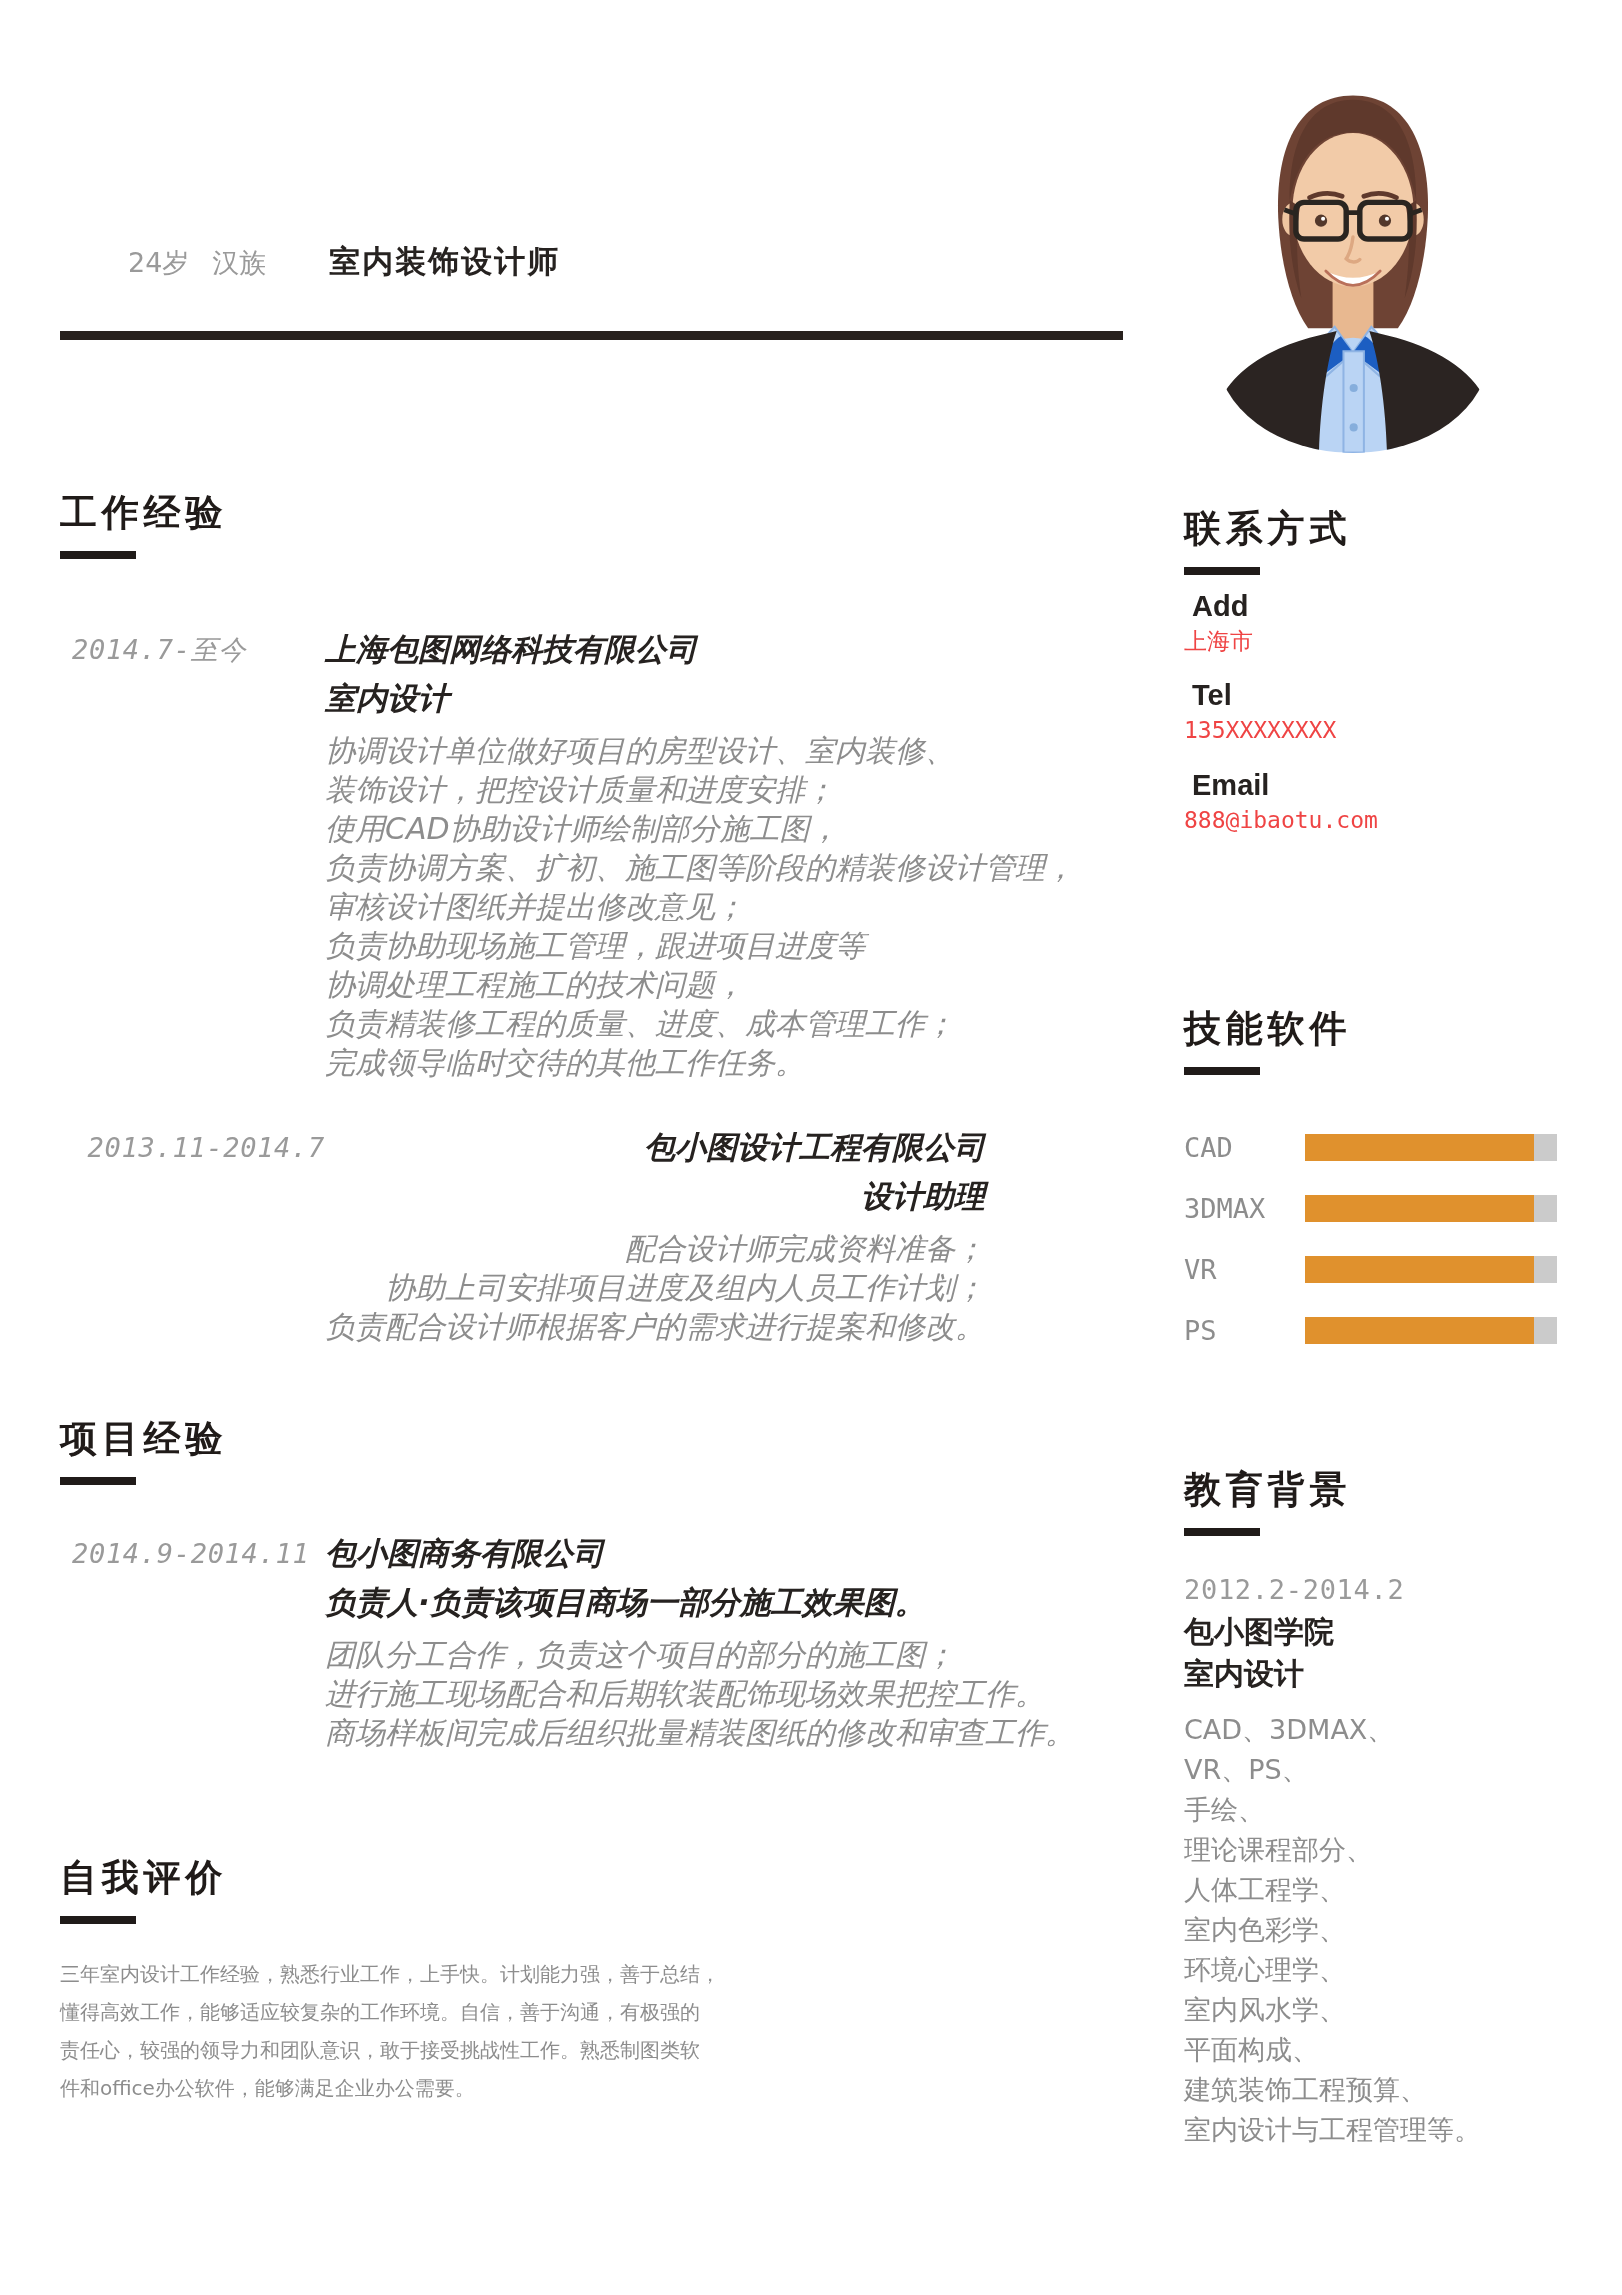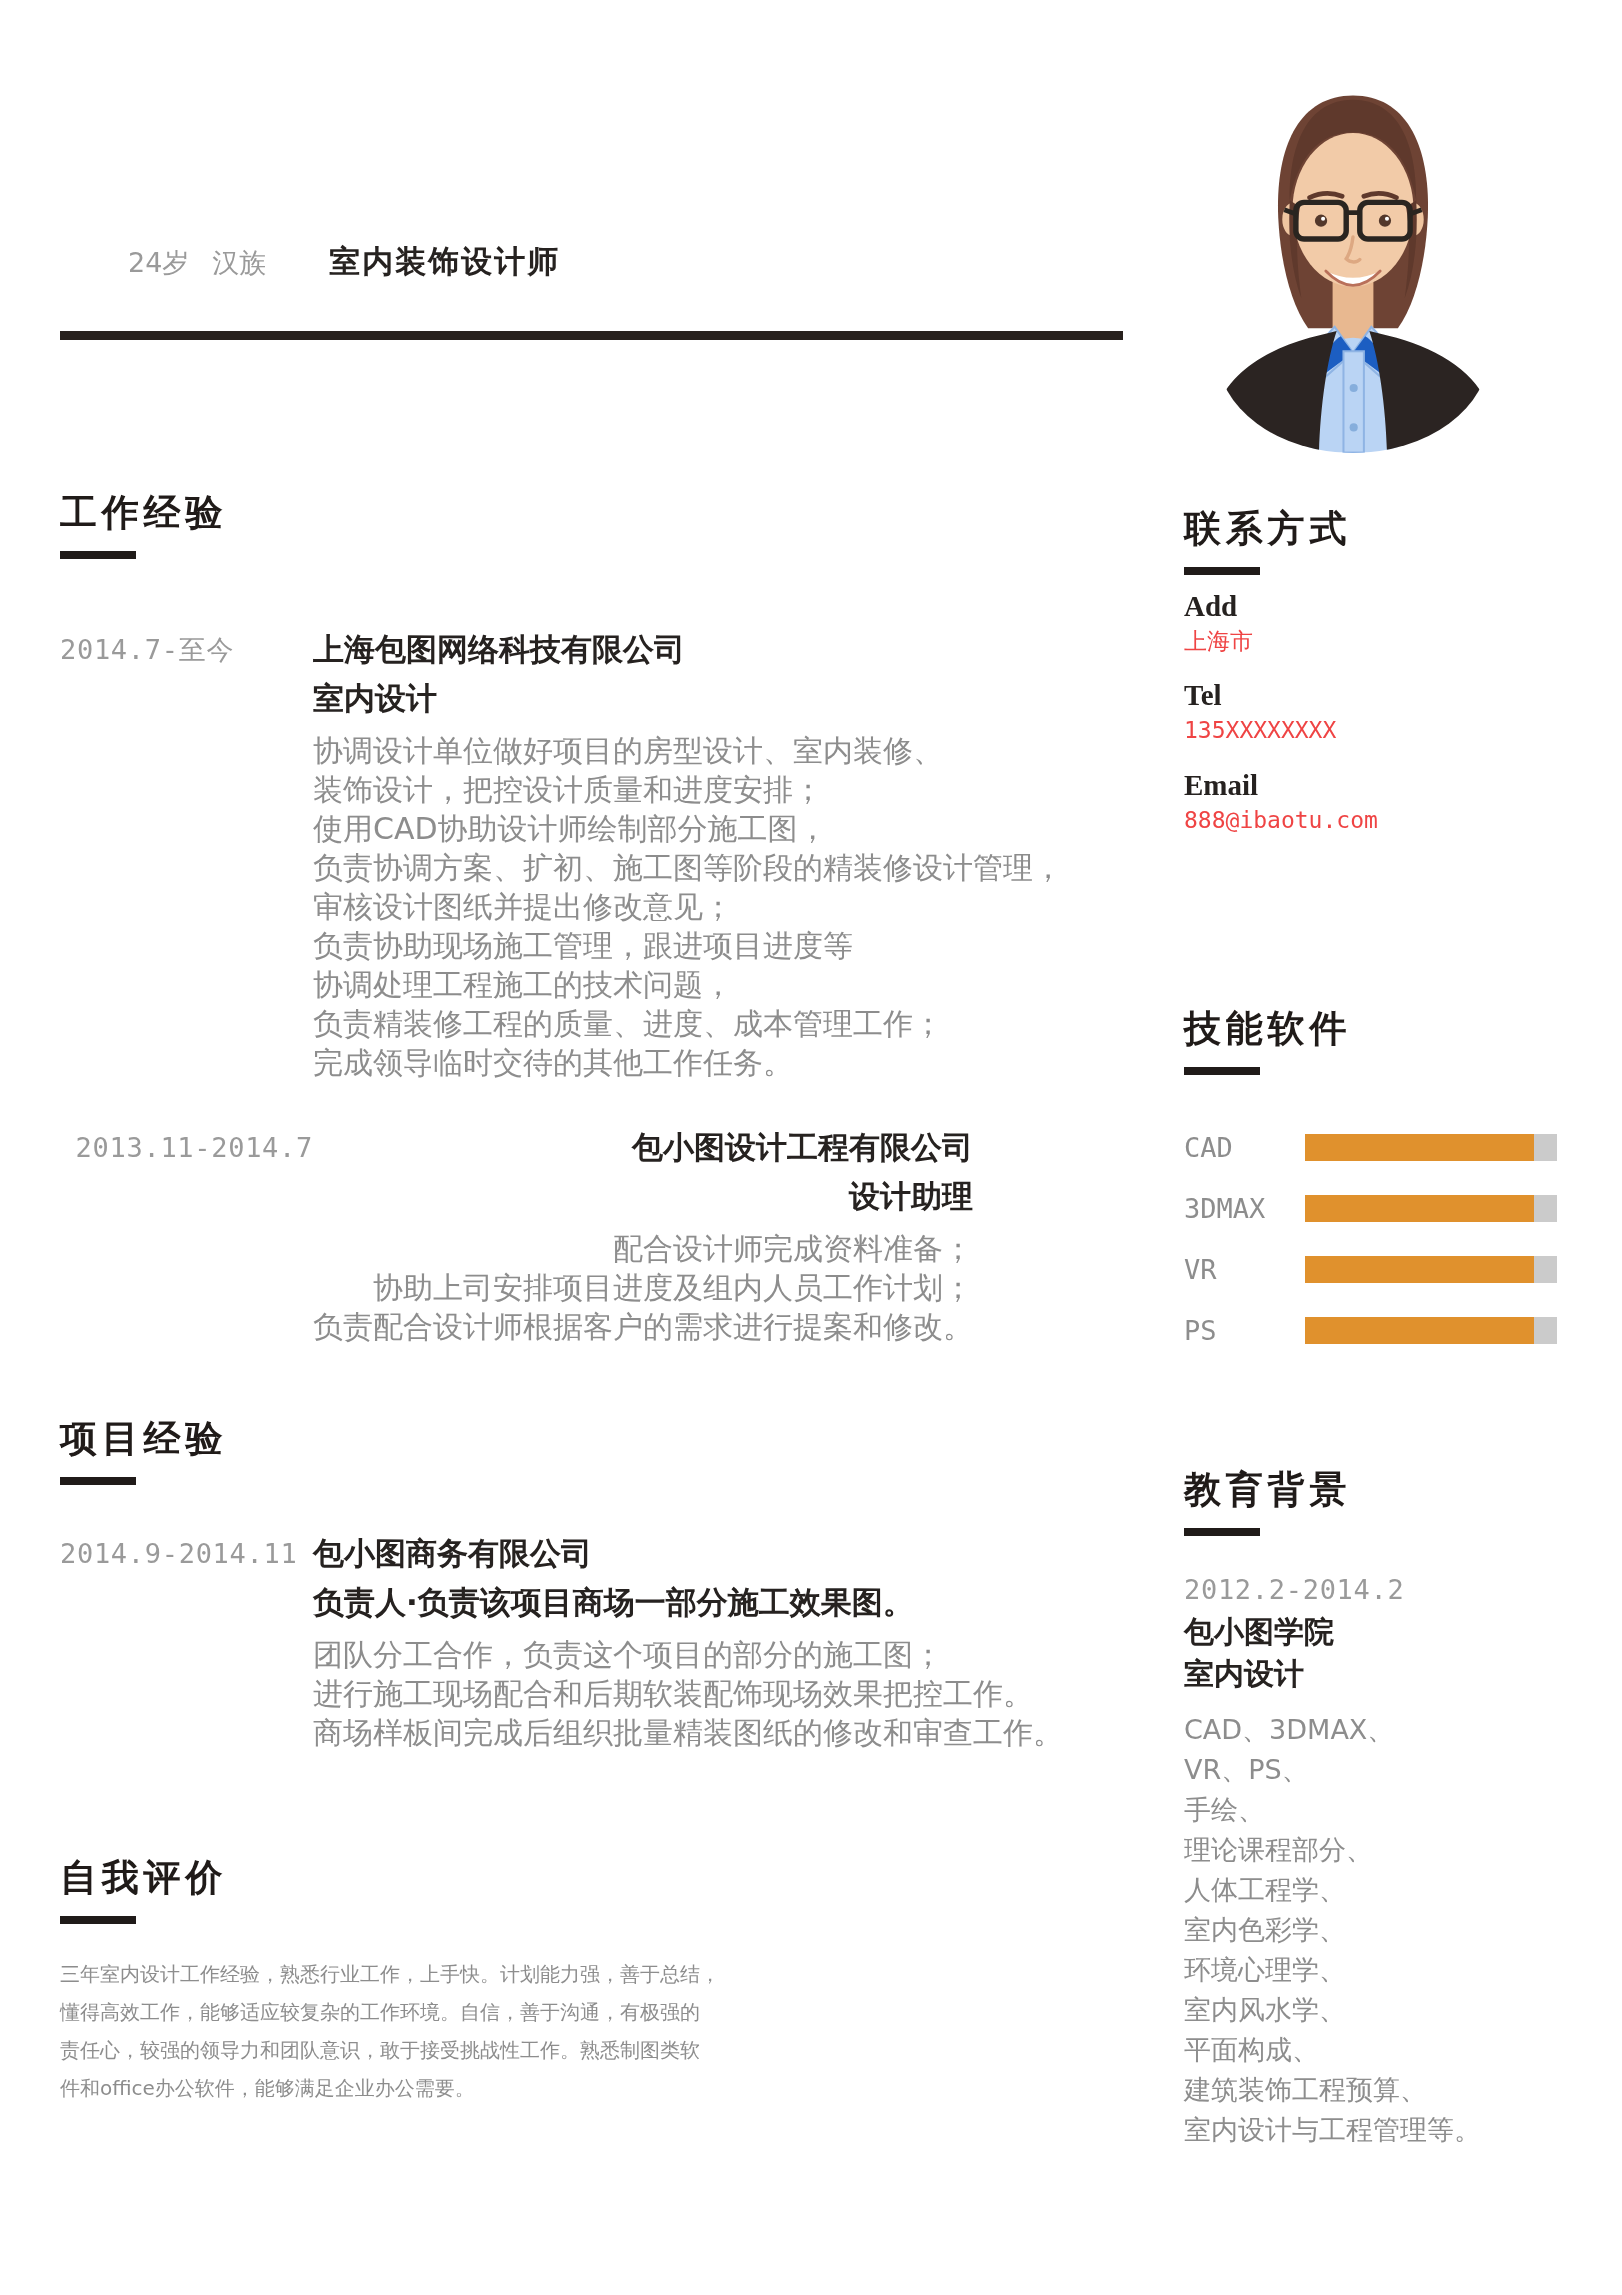--- a/index.html
+++ b/index.html
@@ -16,32 +16,32 @@
   .meta-age{font-size:27px; color:#9A9A9A;}
   .meta-eth{font-size:27px; color:#9A9A9A; margin-left:23px;}
   .meta-job{font-size:31px; font-weight:bold; color:#262220; margin-left:63px; letter-spacing:2px;}
   .divider{left:60px; top:331px; width:1063px; height:8.9px; background:#28211E;}
   .photo{left:1217px; top:34px; width:272px; height:419px; overflow:hidden;
          border-radius:0 0 50% 50% / 0 0 24% 24%;}
   
   .sec-title{font-size:37px; font-weight:bold; letter-spacing:4.8px; color:#201B19; line-height:1.15;}
   .sec-bar{width:76px; height:8.2px; background:#201B19; margin-top:16.3px;}
   
-  .entry{left:60px; width:1131px; display:flex; align-items:flex-start;}
+  .entry{left:72px; width:1131px; display:flex; align-items:flex-start;font-style:italic;}
   .entry-date{width:253px; flex:none; font-family:"DejaVu Sans Mono","DejaVu Sans",sans-serif;
               font-size:27px; color:#9A9A9A; line-height:49px; letter-spacing:0.7px;}
   .entry-company{font-size:31px; font-weight:bold; line-height:49px; color:#262220;}
   .entry-role{font-size:31px; font-weight:bold; line-height:49px; color:#262220;}
   .entry-desc{margin-top:8.2px; font-size:30px; line-height:39px; color:#8D8D8D;}
   .para{left:60px; top:1955px; width:1117px; font-size:20px; line-height:38px; color:#8D8D8D;}
   
   .rcol{left:1184px;}
   .contact-item{margin-bottom:20.4px;}
-  .contact-label{font-family:Liberation Serif, serif; font-size:29px; font-weight:bold;
-                 line-height:35px; color:#262220;}
+  .contact-label{font-family:Liberation Sans, sans-serif; font-size:29px; font-weight:bold;
+                 line-height:35px; color:#262220;margin-left:8px;}
   .contact-value{font-family:"DejaVu Sans Mono","DejaVu Sans",sans-serif; font-size:23px; line-height:34px; color:#ef4444;}
   .skill-row{height:61px; display:flex; align-items:center;}
   .skill-label{width:121px; flex:none; font-family:"DejaVu Sans Mono","DejaVu Sans",sans-serif;
                font-size:27px; color:#8D8D8D;}
   .skill-track{width:252px; height:27px; background:#CBCBCB; position:relative;}
   .skill-fill{height:100%; background:var(--accent);}
   .edu-date{font-family:"DejaVu Sans Mono","DejaVu Sans",sans-serif; font-size:27px; color:#9A9A9A; line-height:35px; letter-spacing:0.7px;}
   .edu-school{font-size:30px; font-weight:bold; color:#262220; line-height:42px; margin-top:4.1px;}
   .edu-major{font-size:30px; font-weight:bold; color:#262220; line-height:42px;}
   .edu-courses{margin-top:15px; font-size:27px; line-height:40px; color:#8D8D8D;}

